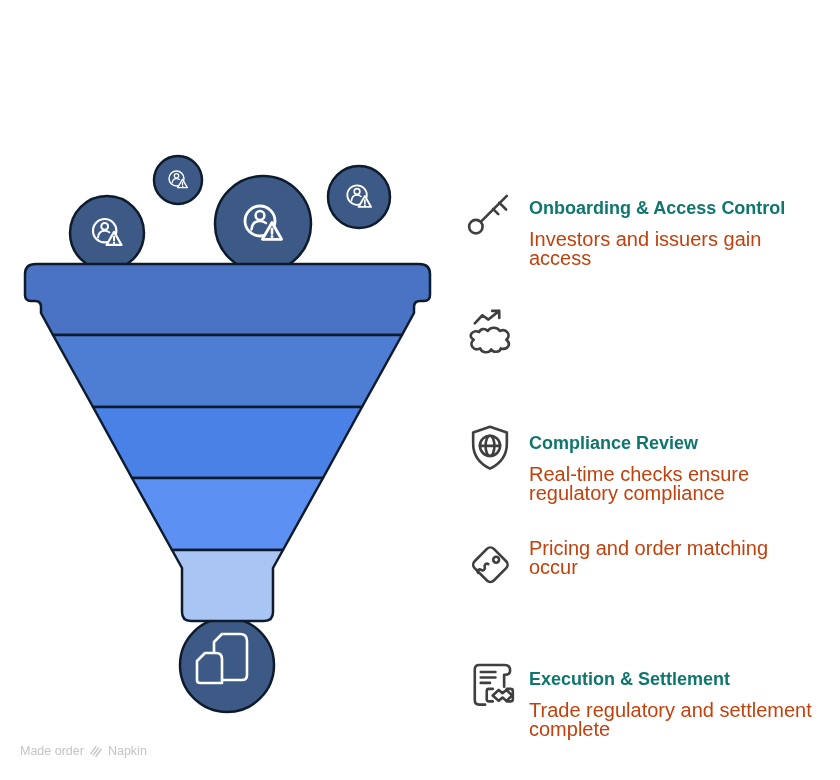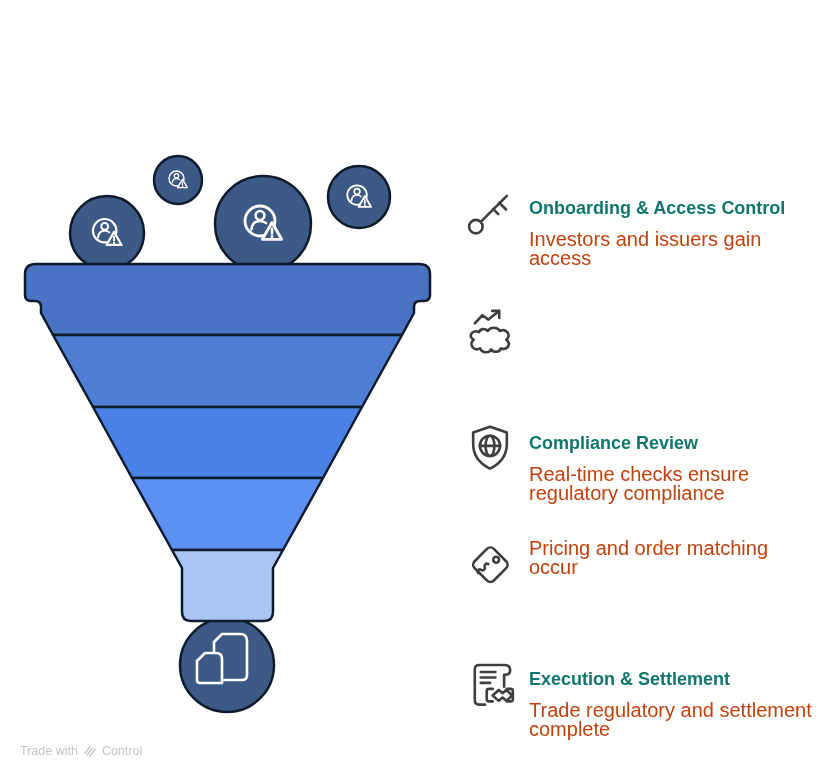--- a/index.html
+++ b/index.html
@@ -142,20 +142,20 @@
       </div>
       <div class="step-text">
         <h3>Execution &amp; Settlement</h3>
         <p>Trade regulatory and settlement complete</p>
       </div>
     </div>
 
   </div>
 
   <div class="footer">
-    <span>Trade with</span>
+    <span>Made order</span>
     <svg viewBox="0 0 16 16" fill="none">
       <path d="M2 11 L8 3 M5 12.5 L11 4.5 M8 14 L14 6"></path>
     </svg>
-    <span>Control</span>
+    <span>Napkin</span>
   </div>
 
 </div>
 
 </body></html>

